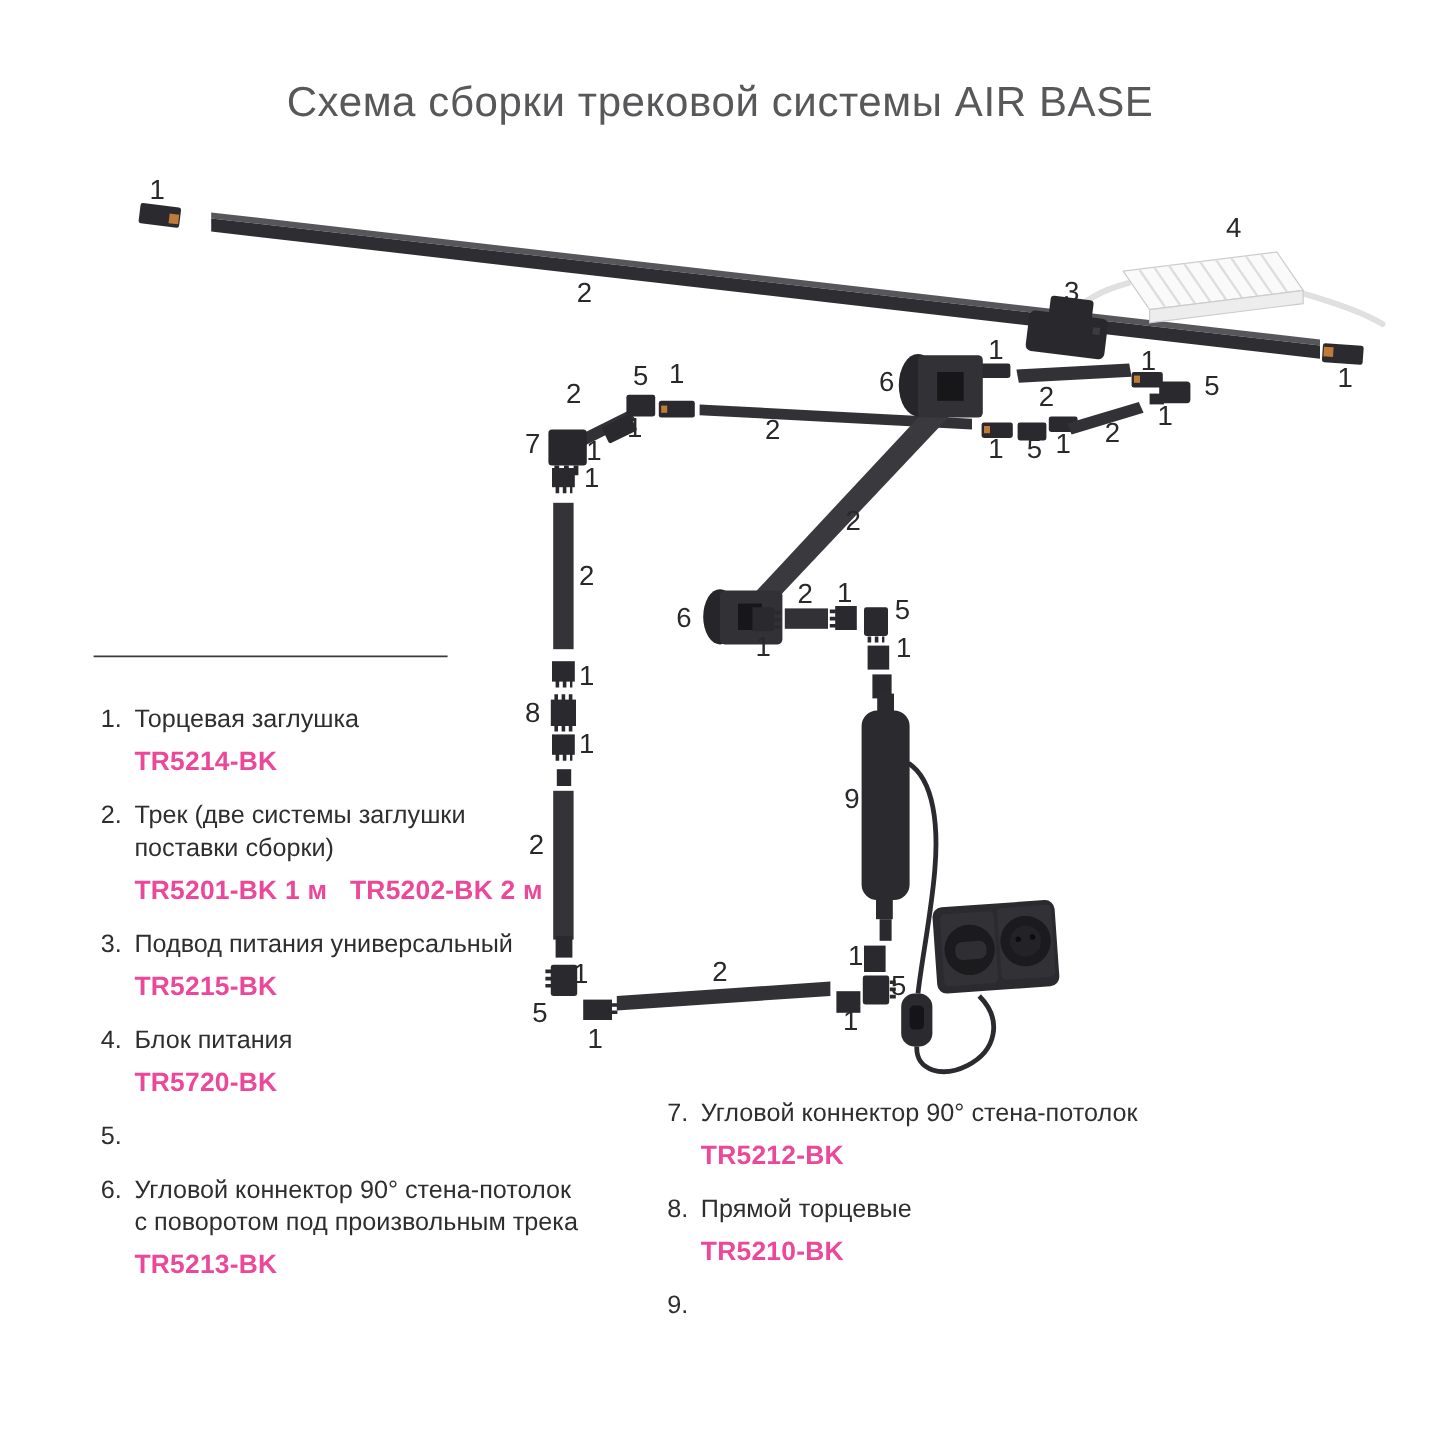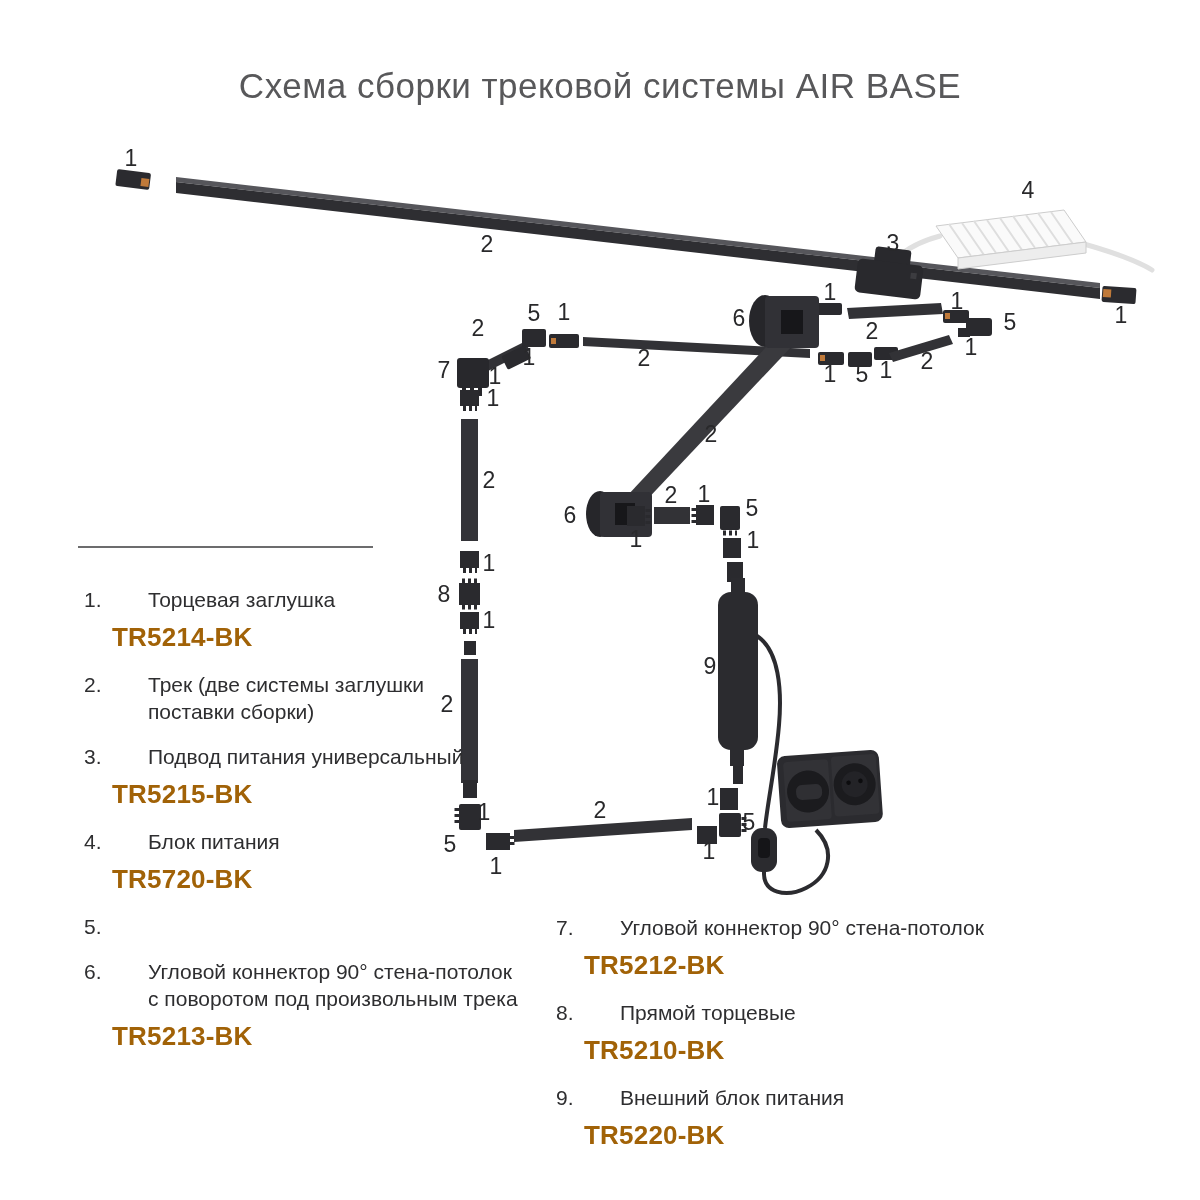--- a/index.html
+++ b/index.html
@@ -16,22 +16,22 @@
   .plabel{
     position:absolute;transform:translate(-50%,-50%);
     font-size:23px;color:#29292b;line-height:1;white-space:nowrap;
   }
   .legend-col{position:absolute;font-size:21px;color:#2e2e30;}
   .legend-left{left:84px;top:586px;width:462px;}
   .legend-right{left:556px;top:914px;width:500px;}
   .leg-item{margin-bottom:18px;}
   .leg-row{display:flex;}
   .leg-num{width:28px;flex:none;line-height:27px;}
-  .leg-lines{line-height:27px;margin-left:36px;}
-  .leg-code{margin:9px 0 0 28px;font-weight:700;font-size:26px;color:#a16207;letter-spacing:.2px;}
+  .leg-lines{line-height:27px;}
+  .leg-code{margin:9px 0 0 28px;font-weight:700;font-size:22px;color:#ec4899;letter-spacing:.2px;}
 </style>
 </head>
 <body>
 
 <div class="page">
 
   <div class="title">Схема сборки трековой системы AIR BASE</div>
 
   <svg class="diagram-svg" viewBox="0 0 1200 1200">
 
@@ -260,20 +260,21 @@
         <div class="leg-code">TR5214-BK</div>
       </div>
       <div class="leg-item">
         <div class="leg-row">
           <span class="leg-num">2.</span>
           <div class="leg-lines">
             <div>Трек (две системы заглушки</div>
             <div>поставки сборки)</div>
           </div>
         </div>
+        <div class="leg-code">TR5201-BK&nbsp;1&nbsp;м&nbsp;&nbsp;&nbsp;TR5202-BK&nbsp;2&nbsp;м</div>
       </div>
       <div class="leg-item">
         <div class="leg-row">
           <span class="leg-num">3.</span>
           <div class="leg-lines">
             <div>Подвод питания универсальный</div>
           </div>
         </div>
         <div class="leg-code">TR5215-BK</div>
       </div>
@@ -317,21 +318,17 @@
           <span class="leg-num">8.</span>
           <div class="leg-lines">
             <div>Прямой торцевые</div>
           </div>
         </div>
         <div class="leg-code">TR5210-BK</div>
       </div>
       <div class="leg-item">
         <div class="leg-row">
           <span class="leg-num">9.</span>
-          <div class="leg-lines">
-            <div>Внешний блок питания</div>
-          </div>
-        </div>
-        <div class="leg-code">TR5220-BK</div>
+        </div>
       </div>
     </div>
 
 </div>
 
 </body></html>

